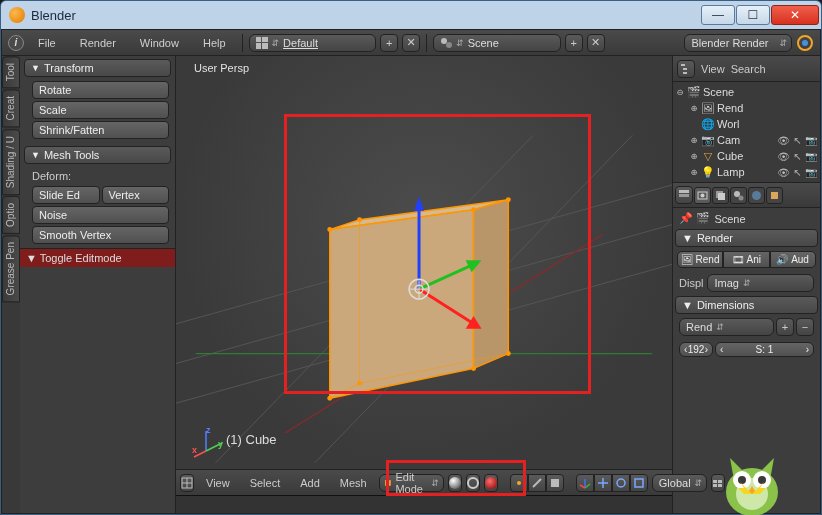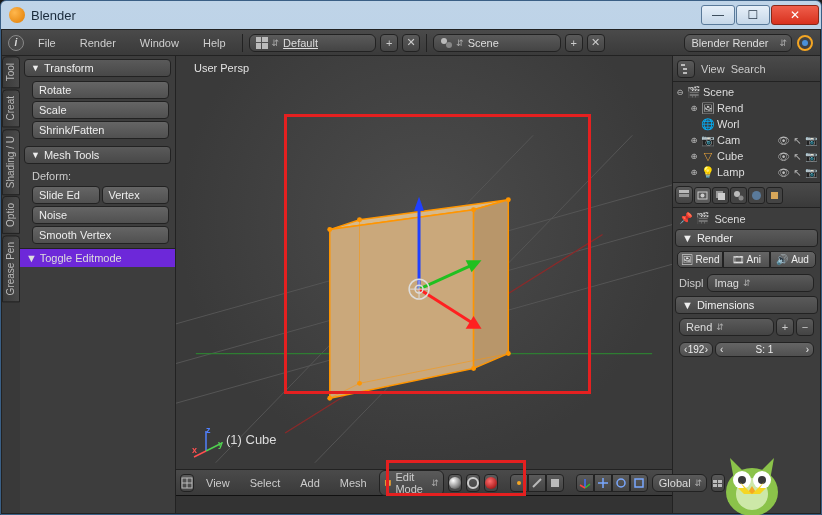--- a/index.html
+++ b/index.html
@@ -36,21 +36,21 @@
   
   
   .toolpanel { width: 156px; background: #3d3d3d; border-right:1px solid #222; display:flex; flex-direction:column; overflow:hidden; }
   .panel-hdr { background: linear-gradient(#5a5a5a,#484848); border:1px solid #222; border-radius:4px; margin:3px 4px 2px; padding:2px 6px; color:#eee; display:flex; align-items:center; gap:4px; font-size:11px; }
   .panel-hdr .tri { font-size:9px; }
   .panel-body { padding: 2px 6px 4px 12px; display:flex; flex-direction:column; gap:2px; }
   .tool-btn { background: linear-gradient(#656565,#505050); border:1px solid #222; border-radius:4px; padding:2px 6px; color:#eee; text-align:left; font-size:11px; }
   .tool-row { display:flex; gap:2px; }
   .tool-row .tool-btn { flex:1; }
   .deform-label { color:#ccc; font-size:11px; padding:2px 0; }
-  .toggle-hdr { background:#6d28d9; padding:3px 6px; color:#ddd; border-top:1px solid #222; }
+  .toggle-hdr { background:#7f1d1d; padding:3px 6px; color:#ddd; border-top:1px solid #222; }
   
   
   .view3d { flex:1; display:flex; flex-direction:column; background: #393939; position:relative; min-width:0; }
   .view3d-canvas { flex:1; position:relative; background: radial-gradient(ellipse at 50% 40%, #4c4c4c, #3a3a3a 70%); overflow:hidden; }
   .viewport-label { position:absolute; top:6px; left:18px; color:#e2e2e2; font-size:11px; }
   .obj-label { position:absolute; bottom:22px; left:50px; color:#ddd; font-size:13px; }
   .axis-gizmo { position:absolute; bottom:10px; left:16px; width:32px; height:32px; }
   .axis-gizmo .ax { position:absolute; font-size:9px; font-weight:bold; }
   .axis-gizmo .az { color:#5080ff; left:14px; top:-2px; }
   .axis-gizmo .ay { color:#50d050; left:26px; top:12px; }
@@ -58,21 +58,21 @@
   .axis-gizmo svg { position:absolute; inset:0; }
   
   .red-box { position:absolute; border:3px solid #e52020; }
   
   
   .scene-svg { position:absolute; inset:0; }
   
   
   .view3d-hdr { height:26px; background:linear-gradient(#4a4a4a,#3a3a3a); border-top:1px solid #222; display:flex; align-items:center; padding:0 4px; gap:4px; color:#ccc; position:relative; }
   .hdr-txt { padding:0 8px; }
-  .mode-combo { display:flex; align-items:center; gap:4px; background:linear-gradient(#5a5a5a,#444); border:1px solid #222; border-radius:6px; padding:1px 4px 1px 4px; height:26px; }
+  .mode-combo { display:flex; align-items:center; gap:4px; background:linear-gradient(#5a5a5a,#444); border:1px solid #222; border-radius:6px; padding:1px 4px 1px 4px; height:18px; }
   .mode-combo .cube-ic { width:12px;height:12px; }
   .hdr-icon { width:18px;height:18px;background:linear-gradient(#5a5a5a,#444);border:1px solid #222;border-radius:4px;display:flex;align-items:center;justify-content:center; }
   .hdr-icon svg{width:12px;height:12px;}
   .hdr-group { display:flex; gap:0; }
   .hdr-group .hdr-icon { border-radius:0; }
   .hdr-group .hdr-icon:first-child{border-radius:4px 0 0 4px;}
   .hdr-group .hdr-icon:last-child{border-radius:0 4px 4px 0;}
   .red-box2 { position:absolute; border:3px solid #e52020; }
   .sphere{width:12px;height:12px;border-radius:50%;background:radial-gradient(circle at 35% 30%,#fff,#888 60%,#333);}
   .circle{width:12px;height:12px;border-radius:50%;border:2px solid #ccc;}

